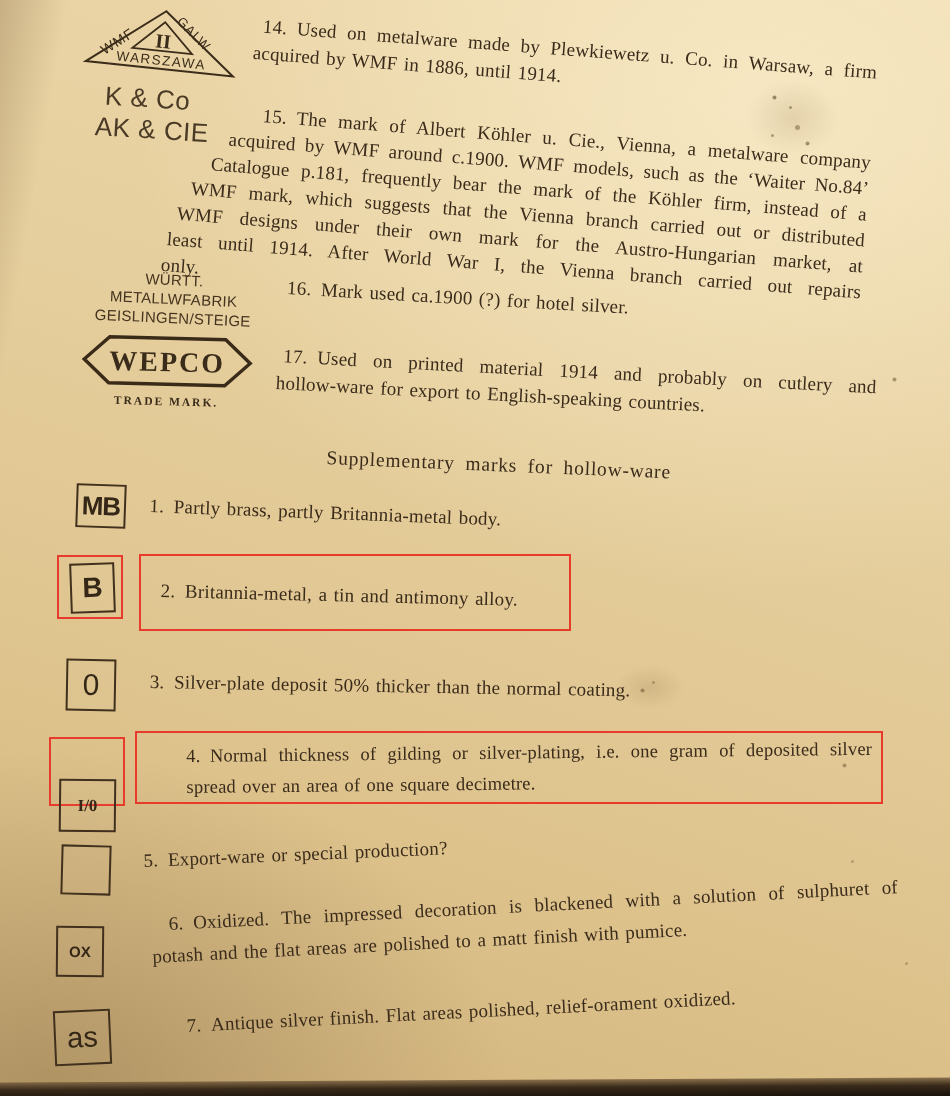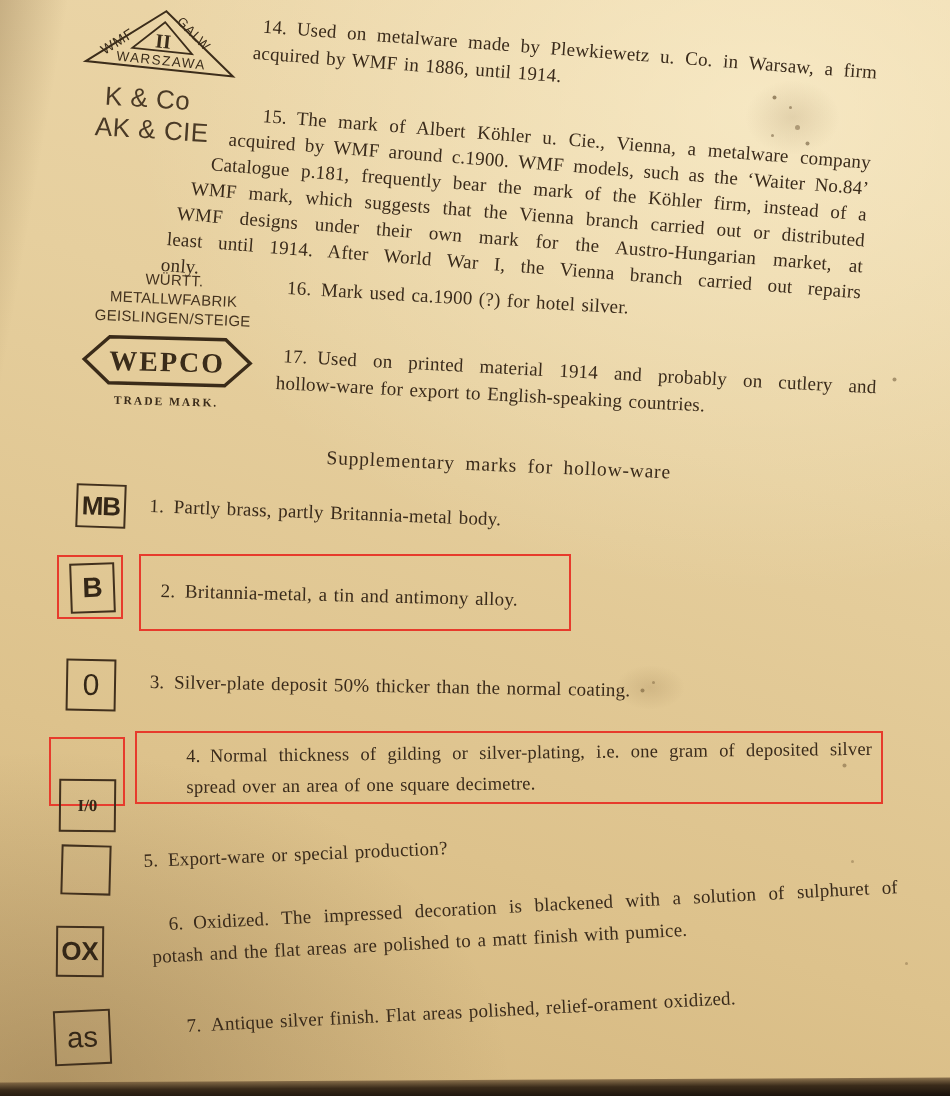--- a/index.html
+++ b/index.html
@@ -159,21 +159,21 @@
         <line x1="2" y1="17" x2="32" y2="17"></line>
         <line x1="6" y1="6" x2="28" y2="28"></line>
         <line x1="28" y1="6" x2="6" y2="28"></line>
       </g>
     </svg>
   </div>
   <div class="abs rot entry" style="left:143px;top:847px;transform:rotate(-2.4deg);">
     <span class="line">5. Export-ware or special production?</span>
   </div>
 
-  <div class="markbox" style="left:56px;top:926px;width:44px;height:47px;font-size:26px;transform:rotate(0.5deg);">
+  <div class="markbox" style="left:56px;top:926px;width:44px;height:47px;font-size:15px;transform:rotate(0.5deg);">
       <span>OX</span>
     </div>
   <div class="abs rot entry" style="left:150px;top:909px;width:748px;line-height:32px;transform:rotate(-2.9deg);">
     <span class="jline" style="margin-left:18px">6. Oxidized. The impressed decoration is blackened with a solution of sulphuret of</span>
     <span class="line">potash and the flat areas are polished to a matt finish with pumice.</span>
   </div>
 
   <div class="markbox" style="left:54px;top:1010px;width:53px;height:51px;font-size:29px;font-weight:500;transform:rotate(-2.5deg);">
       <span>as</span>
     </div>

